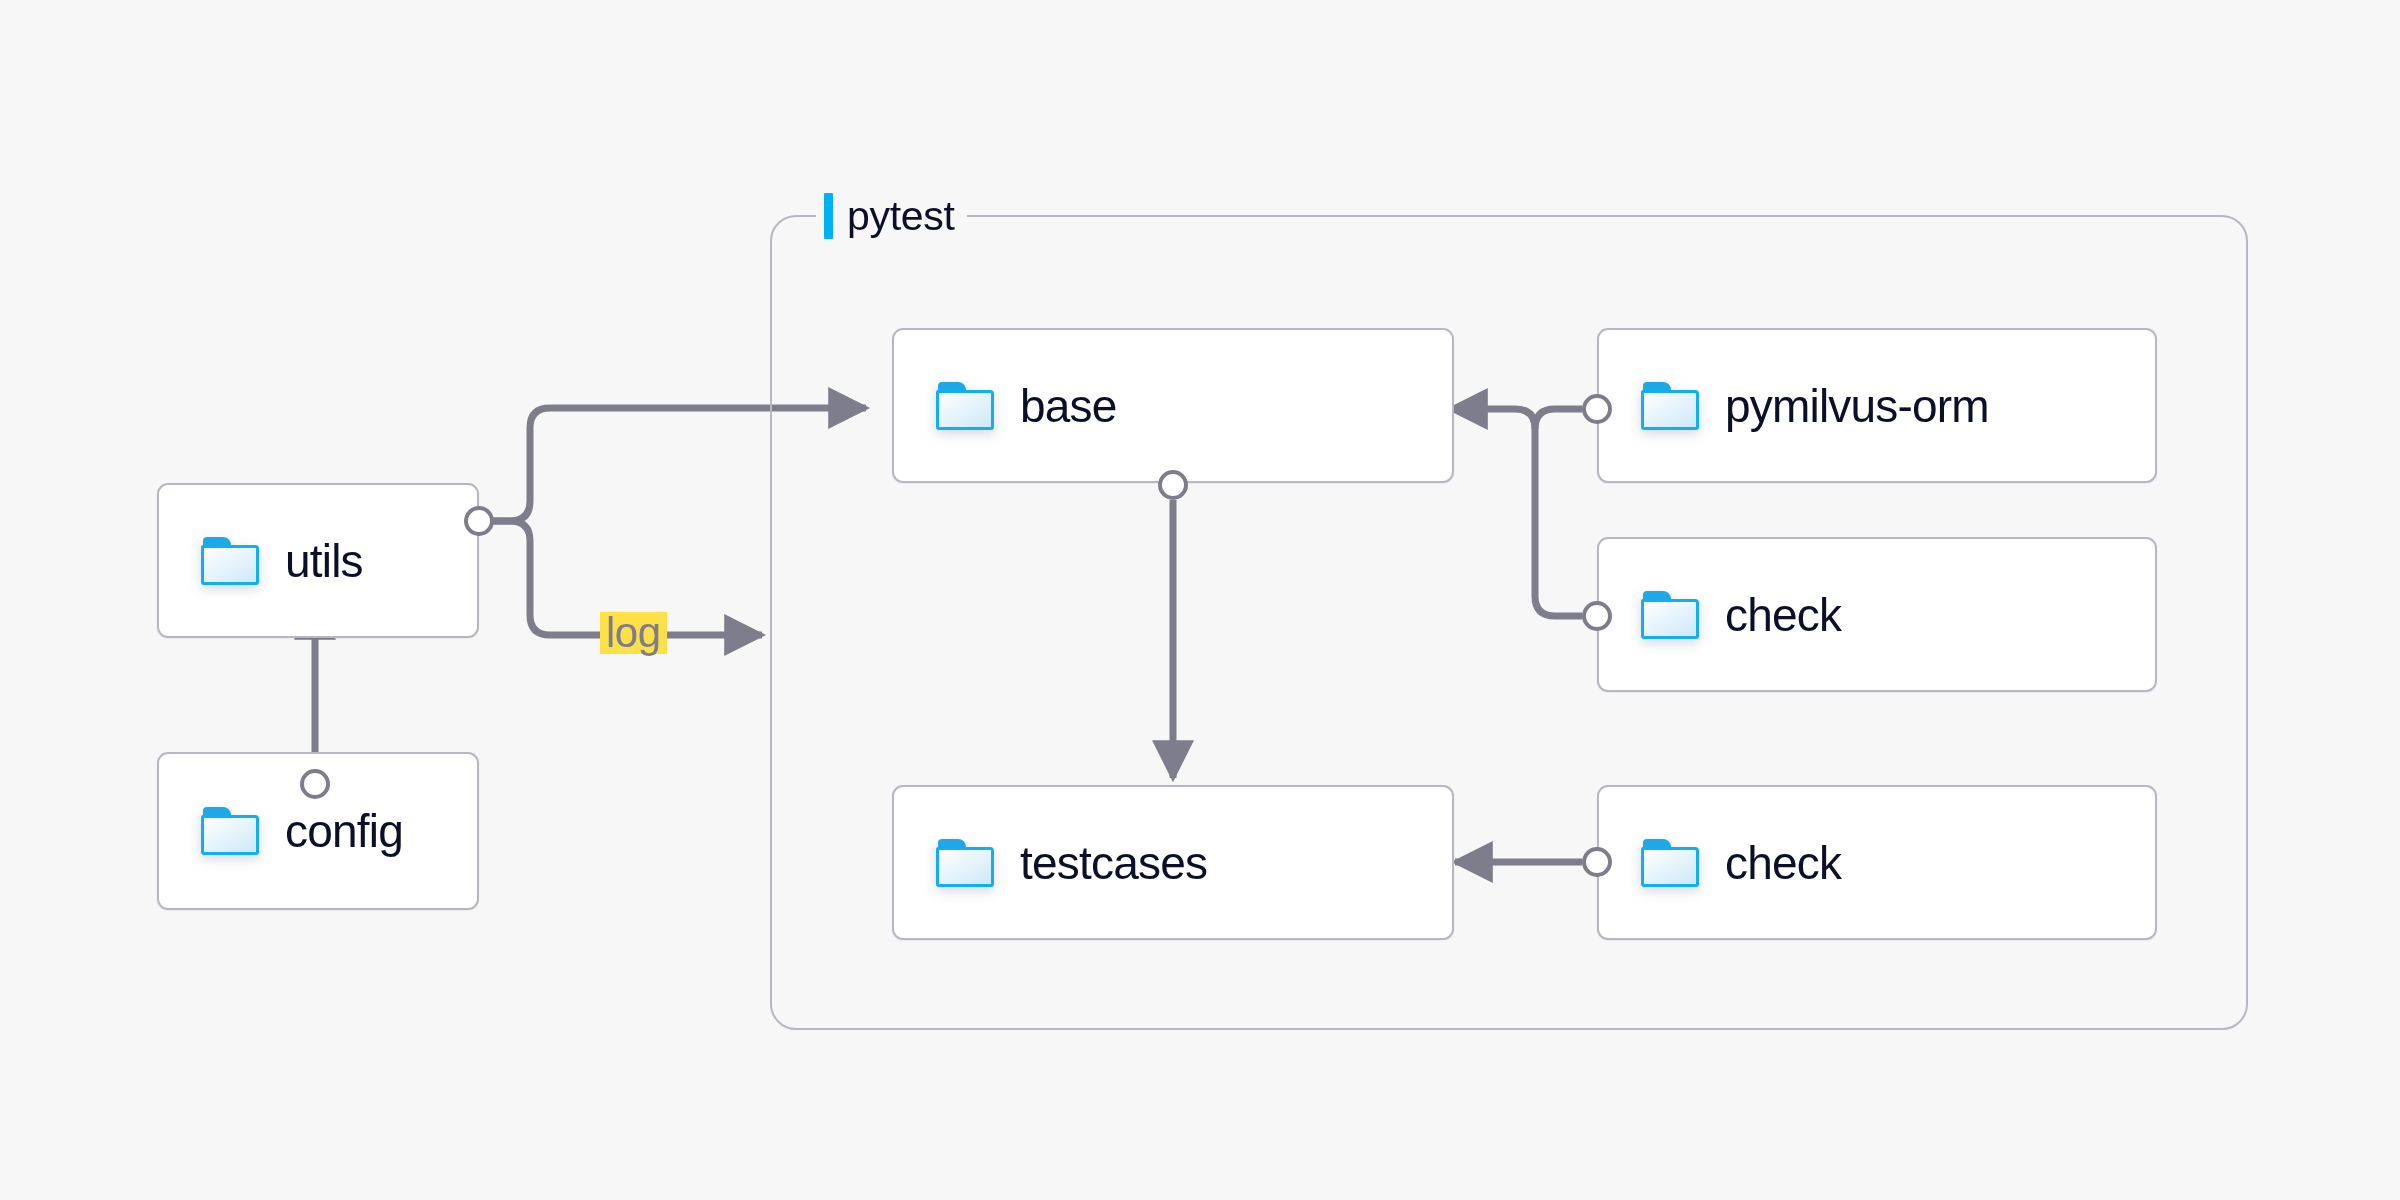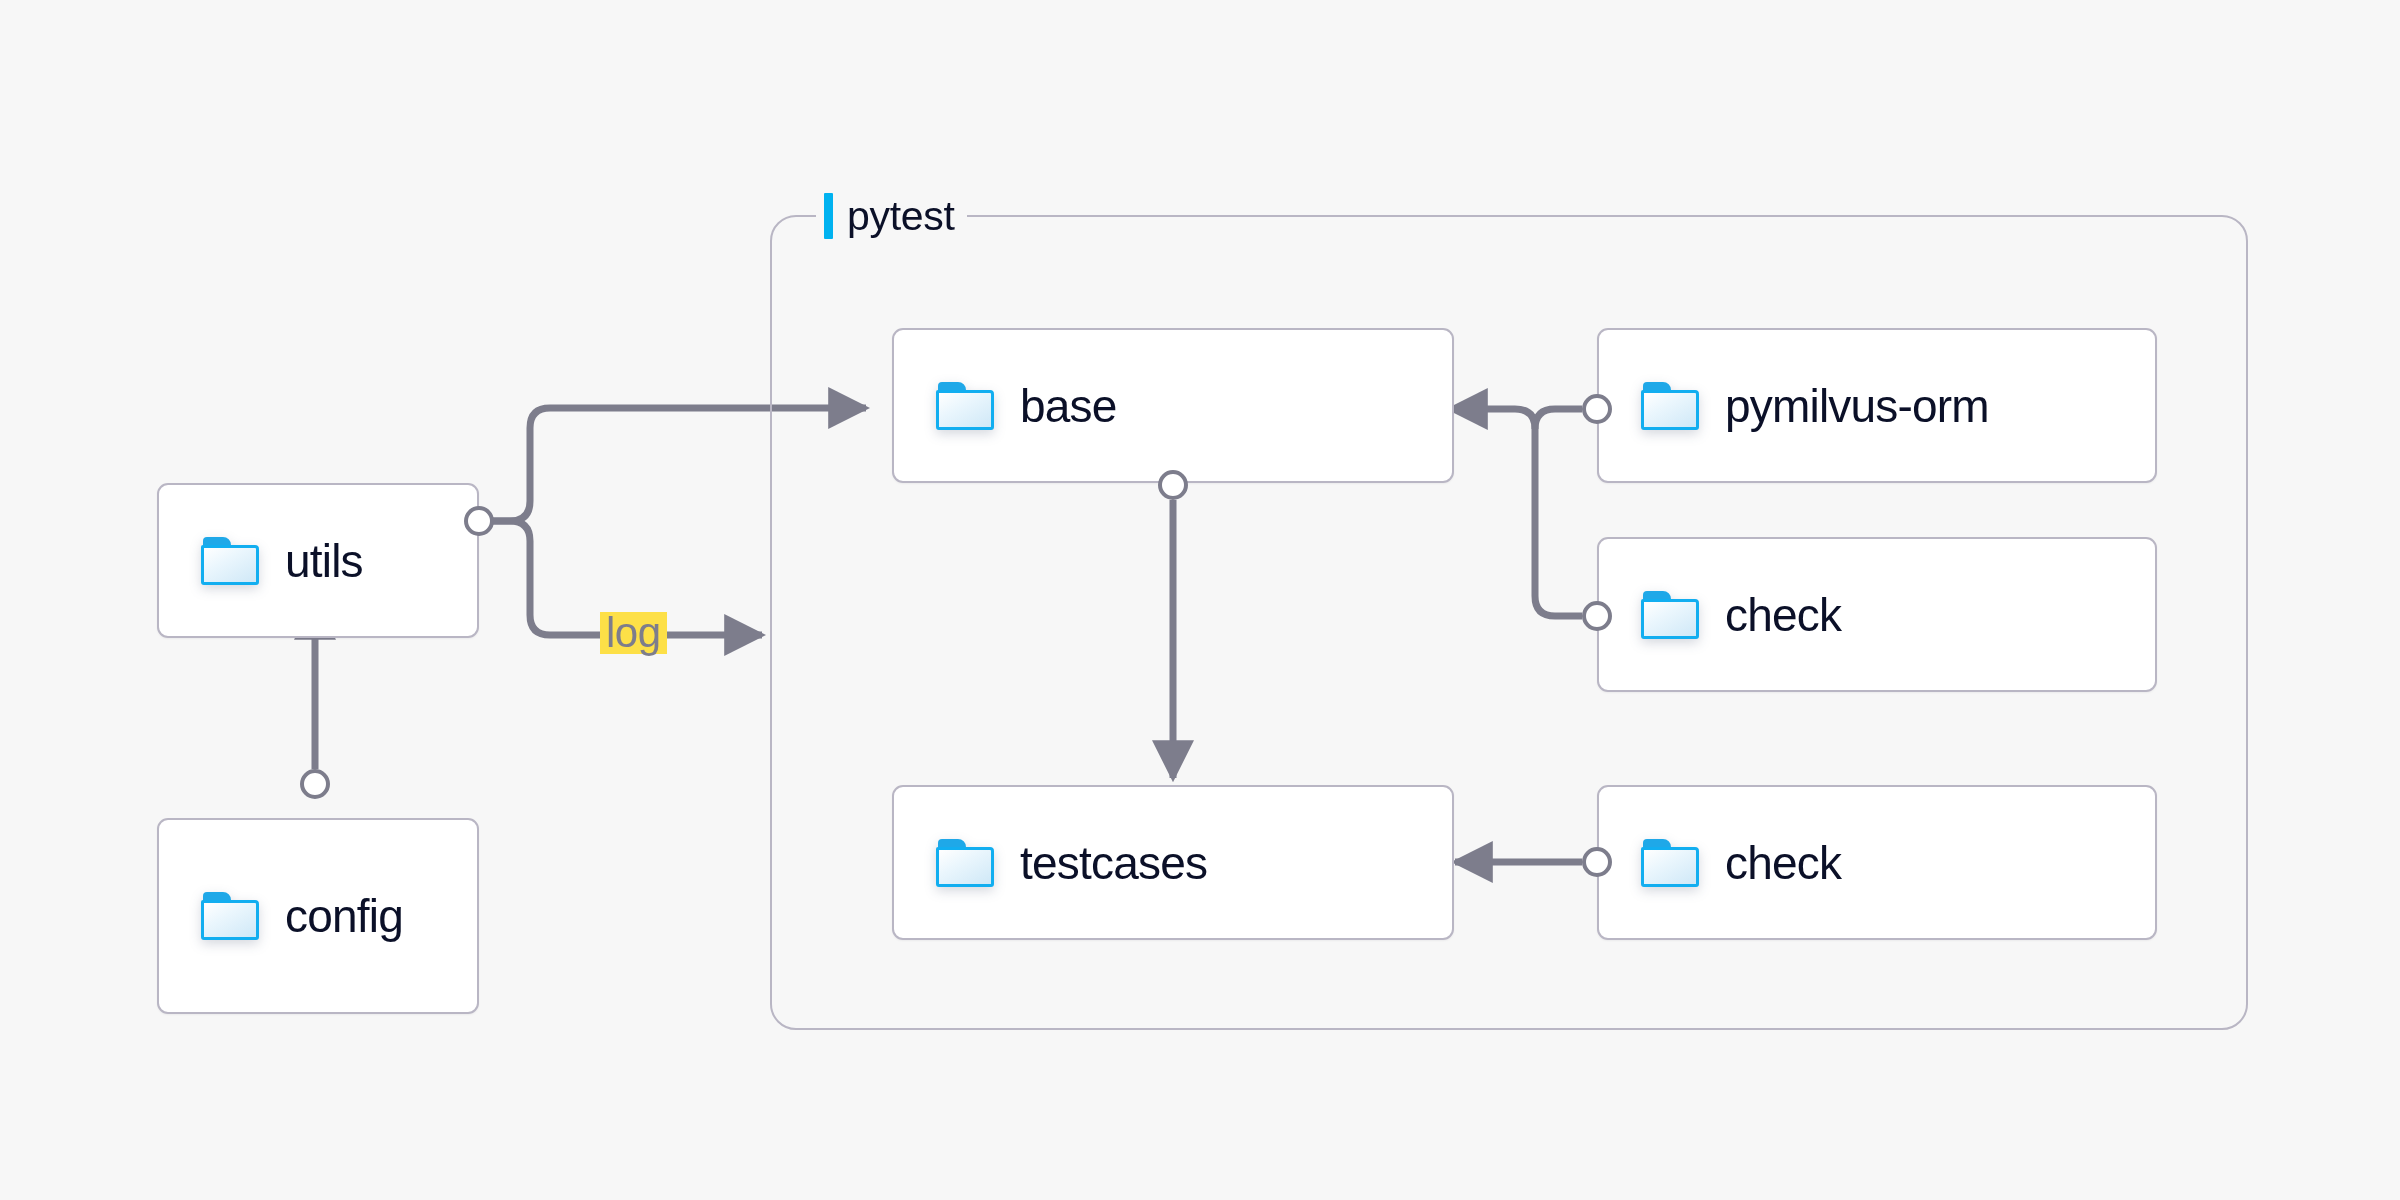--- a/index.html
+++ b/index.html
@@ -171,21 +171,21 @@
     <div class="node-inner">
       <span class="folder">
         <span class="tab"></span>
           <span class="body"></span>
       </span>
       <span class="node-label">utils</span>
     </div>
   </div>
   <div class="handle" style="left:464px; top:506px;"></div>
 
-  <div class="node" style="left:157px; top:818px; width:322px; height:196px;">
+  <div class="node" style="left:157px; top:752px; width:322px; height:158px;">
     <div class="node-inner">
       <span class="folder">
         <span class="tab"></span>
           <span class="body"></span>
       </span>
       <span class="node-label">config</span>
     </div>
   </div>
   <div class="handle" style="left:300px; top:769px;"></div>
 

